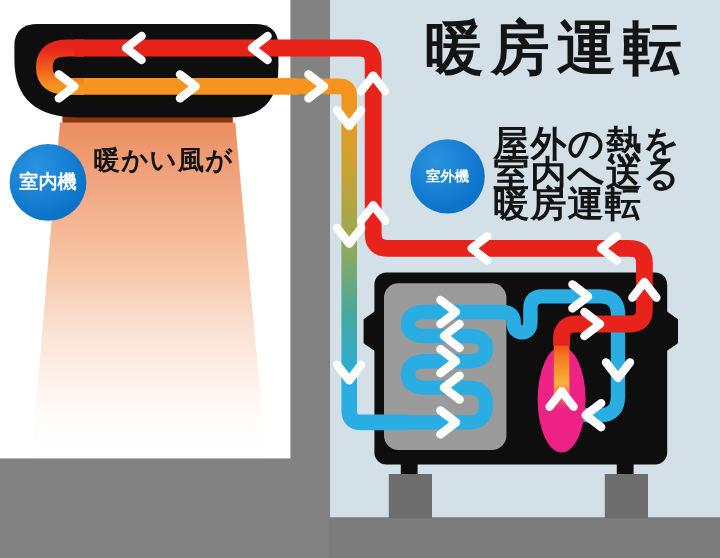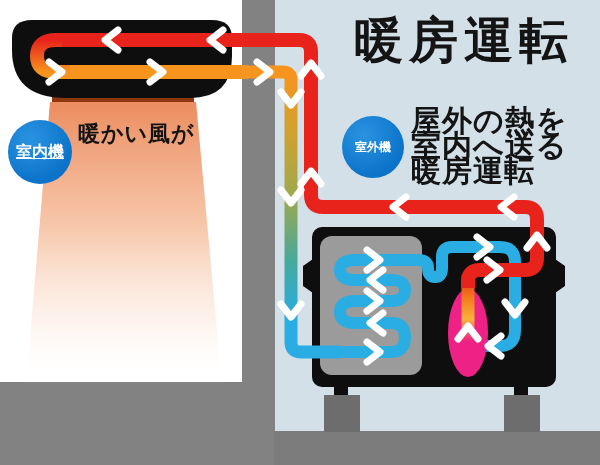--- a/index.html
+++ b/index.html
@@ -4,21 +4,21 @@
 <style>
   html,body{margin:0;padding:0;background:#fff;}
   .stage{position:relative;width:600px;height:465px;background:#ffffff;overflow:hidden;
          font-family:"Liberation Sans",sans-serif;}
   .stage svg{position:absolute;left:0;top:0;}
   .title{position:absolute;left:354px;top:8px;font-size:49px;font-weight:bold;
          letter-spacing:6px;color:#141414;white-space:nowrap;}
   .badge{position:absolute;border-radius:50%;
          background:radial-gradient(circle at 35% 30%, #2a93e0 0%, #0b74ca 70%, #0a6cbd 100%);
          color:#ffffff;font-weight:bold;display:flex;align-items:center;justify-content:center;}
-  .badge-indoor{left:8px;top:120px;width:64px;height:64px;font-size:16px;text-decoration:underline;}
+  .badge-indoor{left:8px;top:120px;width:64px;height:64px;font-size:16px;}
   .badge-outdoor{left:342px;top:116px;width:62px;height:62px;font-size:12px;}
   .caption{position:absolute;font-weight:bold;color:#141414;letter-spacing:1px;}
   .caption span{display:block;}
   .caption-indoor{left:78px;top:120px;font-size:22px;line-height:27px;}
   .caption-outdoor{left:411px;top:108px;font-size:30px;line-height:25px;}
 </style>
 </head>
 <body>
 
 <div class="stage">

